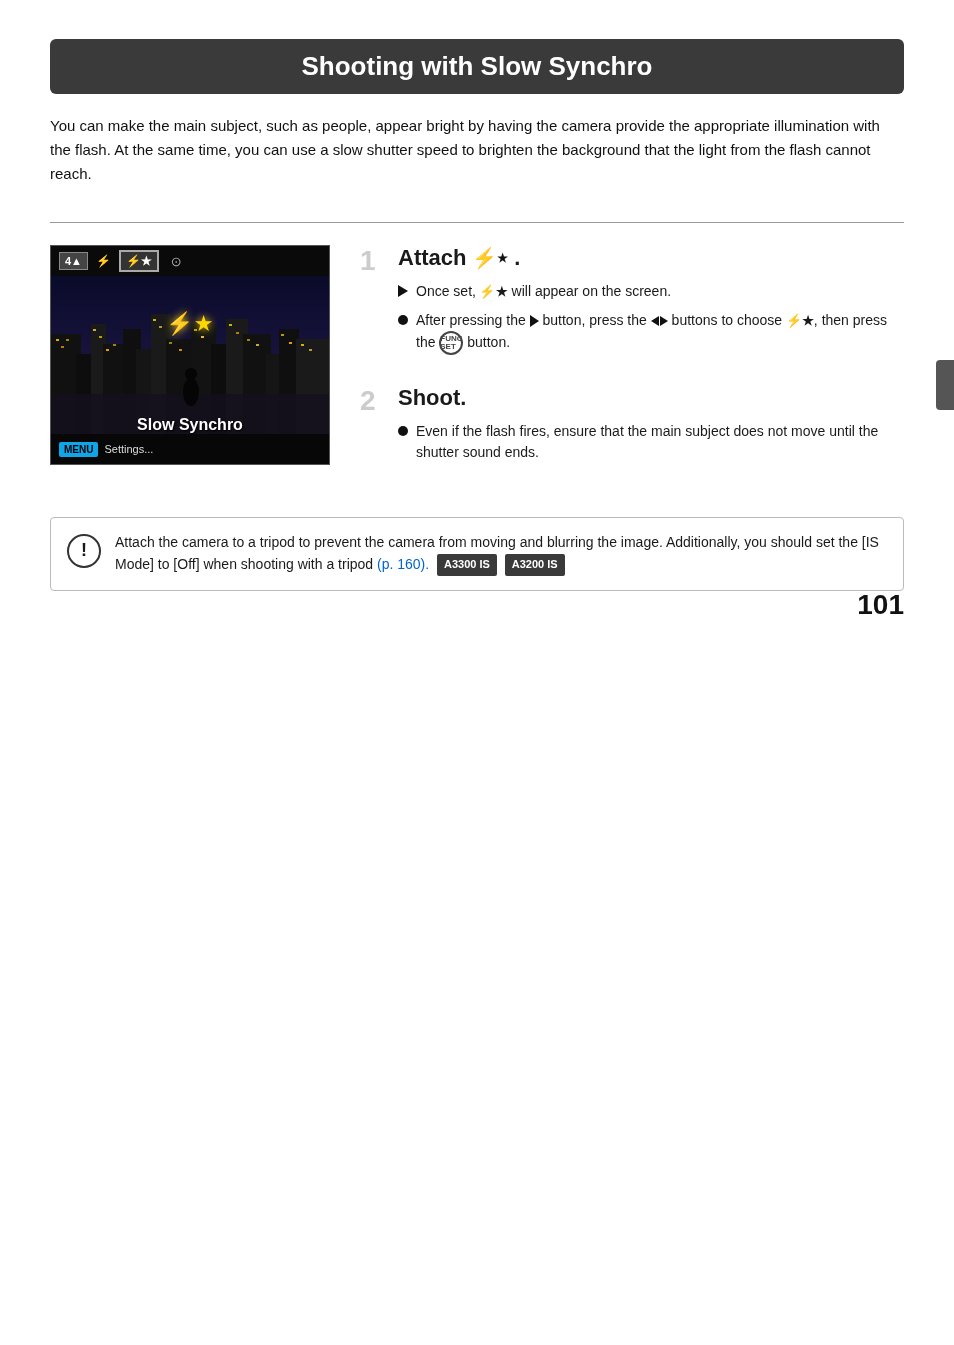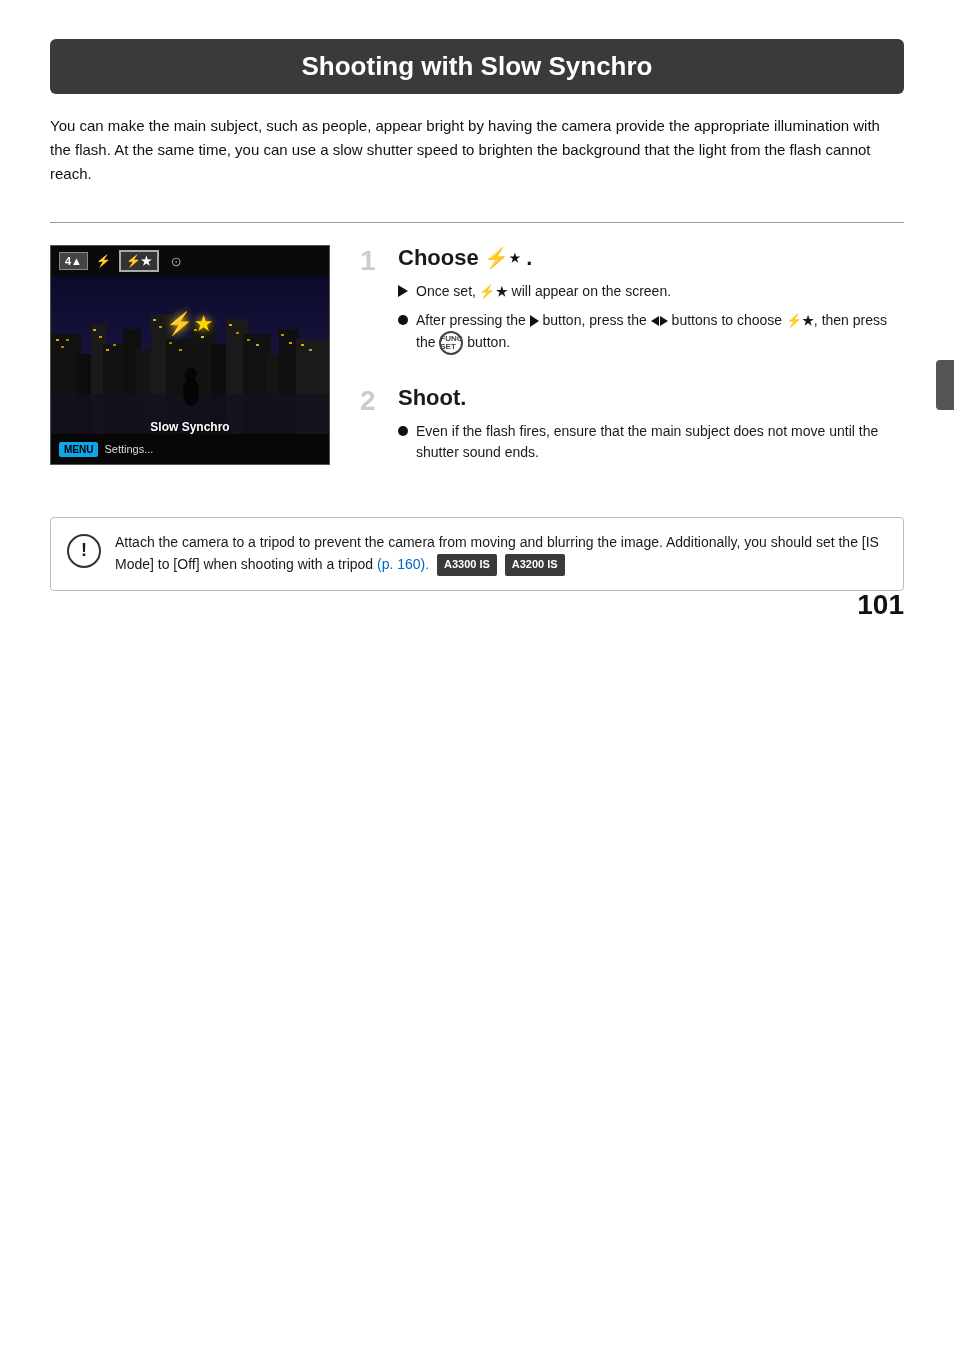--- a/index.html
+++ b/index.html
@@ -116,21 +116,21 @@
       color: #ffd700;
       text-shadow: 0 0 8px #ffd700;
     }
 
     .camera-image .label-overlay {
       position: absolute;
       bottom: 30px;
       left: 0; right: 0;
       text-align: center;
       color: #fff;
-      font-size: 12px;
+      font-size: 16px;
       font-weight: bold;
       text-shadow: 1px 1px 2px #000;
     }
 
     .camera-image .bottom-bar {
       background: rgba(0,0,0,0.7);
       position: absolute;
       bottom: 0; left: 0; right: 0;
       height: 30px;
       display: flex;
@@ -451,21 +451,21 @@
         <span class="settings-text">Settings...</span>
       </div>
     </div>
 
     <div class="steps-section">
 
       <div class="step">
         <div class="step-number">1</div>
         <div class="step-content">
           <div class="step-title">
-            <span>Choose </span>
+            <span>Attach </span>
 
             <span class="slow-synchro-icon">
               <span class="lightning">⚡</span>
                 <span class="star-dots">★</span>
             </span>
             <span>.</span>
           </div>
           <ul class="bullet-list">
             <li>
               <span class="bullet-triangle"></span>

